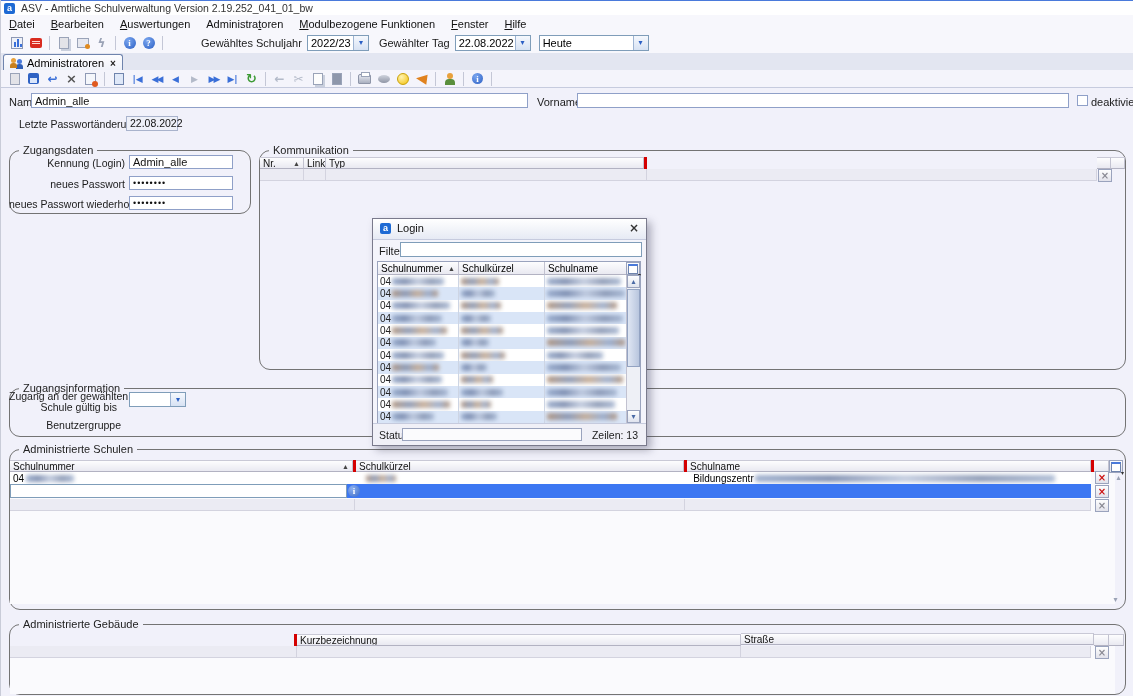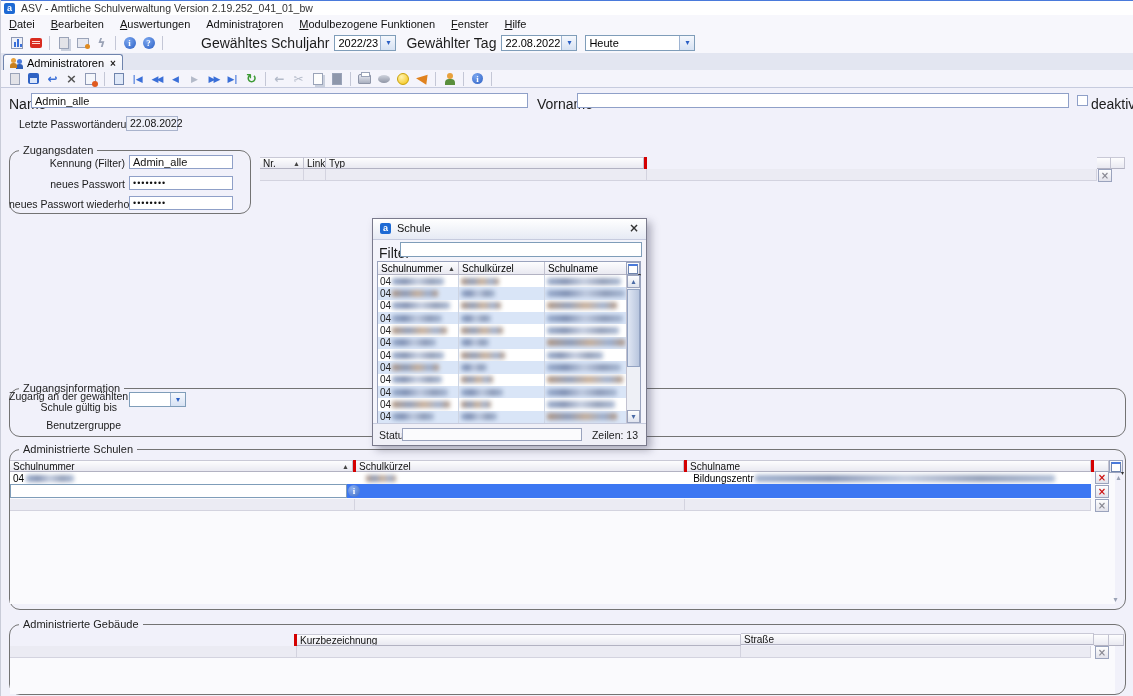--- a/index.html
+++ b/index.html
@@ -1,18 +1,18 @@
 <!DOCTYPE html>
 <html><head>
 <meta charset="utf-8">
 <style>
   html,body{margin:0;padding:0;}
   body{font-family:"Liberation Sans",sans-serif;background:#ffffff;}
   #app{position:relative;width:1133px;height:696px;background:#f1f1fa;overflow:hidden;border-left:1px solid #c9ccd8;}
-  .lbl{position:absolute;font-size:14px;color:#1b1b1b;white-space:nowrap;}
+  .lbl{position:absolute;font-size:11px;color:#1b1b1b;white-space:nowrap;}
   .sm{font-size:10.5px;}
   .inp{position:absolute;background:#fff;border:1px solid #8fa0c8;font:11px "Liberation Sans",sans-serif;padding:0 3px;box-sizing:border-box;color:#111;}
   .ro{background:#eef0f8;border:1px solid #a9b3cc;}
   
   #titlebar{position:absolute;left:0;top:0;width:1133px;height:15px;background:#ffffff;border-top:1px solid #4a7adb;}
   #titlebar .appico{position:absolute;left:3px;top:2px;width:11px;height:11px;background:#1d6ad4;border-radius:2px;color:#fff;font:bold 9px "Liberation Sans",sans-serif;text-align:center;line-height:11px;}
   #titlebar .ttl{position:absolute;left:20px;top:1px;font-size:10.5px;color:#333;}
   #menubar{position:absolute;left:0;top:15px;width:1133px;height:17px;background:#f7f7fc;display:flex;align-items:center;}
   .mi{padding:0 8px;font-size:11px;color:#111;cursor:default;}
   #toolbar1{position:absolute;left:0;top:32px;width:1133px;height:21px;background:#f7f7fc;border-bottom:1px solid #94a6d2;display:flex;align-items:center;}
@@ -236,27 +236,30 @@
   <input class="inp" style="left: 576px; top: 93px; width: 492px; height: 15px;" value="">
   <div class="cb" style="left:1076px;top:95px"></div>
   <div class="lbl" style="left:1090px;top:96px">deaktiviert</div>
 
   <div class="lbl sm" style="left:18px;top:118px">Letzte Passwortänderung am</div>
   <div class="inp ro" style="left:125px;top:116px;width:52px;height:15px;text-align:center;font-size:10.5px;line-height:13px">22.08.2022</div>
 
   <div class="grp" style="left:8px;top:150px;width:242px;height:64px">
     <div class="legend">Zugangsdaten</div>
   </div>
-  <div class="lbl sm" style="left:8px;top:157px;width:116px;text-align:right">Kennung (Filter)</div>
+  <div class="lbl sm" style="left:8px;top:157px;width:116px;text-align:right">Kennung (Login)</div>
   <input class="inp" style="left: 128px; top: 155px; width: 104px; height: 14px;" value="Admin_alle">
   <div class="lbl sm" style="left:8px;top:178px;width:116px;text-align:right">neues Passwort</div>
   <div class="inp pw" style="left:128px;top:176px;width:104px;height:14px;line-height:13px">••••••••</div>
   <div class="lbl sm" style="left:8px;top:198px;width:116px;text-align:right">neues Passwort wiederholen</div>
   <div class="inp pw" style="left:128px;top:196px;width:104px;height:14px;line-height:13px">••••••••</div>
 
+  <div class="grp" style="left:258px;top:150px;width:867px;height:220px">
+    <div class="legend" style="background:#f1f1fa">Kommunikation</div>
+  </div>
   <div class="th" style="left:259px;top:157px;width:44px">
       <span>Nr.</span>
       <span class="sort">▲</span>
     </div>
   <div class="th" style="left:303px;top:157px;width:22px">
       <span>Link</span>
     </div>
   <div class="th" style="left:325px;top:157px;width:318px">
       <span>Typ</span>
     </div>
@@ -339,21 +342,21 @@
   <div class="th" style="left:1093px;top:634px;width:15px"></div>
   <div class="th" style="left:1108px;top:634px;width:15px"></div>
   <div class="rowcell" style="left:9px;top:646px;width:287px"></div>
   <div class="rowcell" style="left:296px;top:646px;width:444px"></div>
   <div class="rowcell" style="left:740px;top:646px;width:350px"></div>
   <div class="xbtn gray" style="left:1094px;top:646px">×</div>
 
   <div id="dlg">
     <div class="cap">
       <div class="appico">a</div>
-      <div class="t">Schule</div>
+      <div class="t">Login</div>
       <div class="close">×</div>
     </div>
     <div class="lbl" style="left:6px;top:26px">Filter</div>
     <input class="inp" style="left: 27px; top: 23px; width: 242px; height: 15px; border-color: rgb(127, 157, 185);" value="">
     <div id="dlgtable">
       <div class="dth" style="left:0;width:81px">
           <span>Schulnummer</span>
           <span class="sort">▲</span>
         </div>
       <div class="dth" style="left:81px;width:86px">

